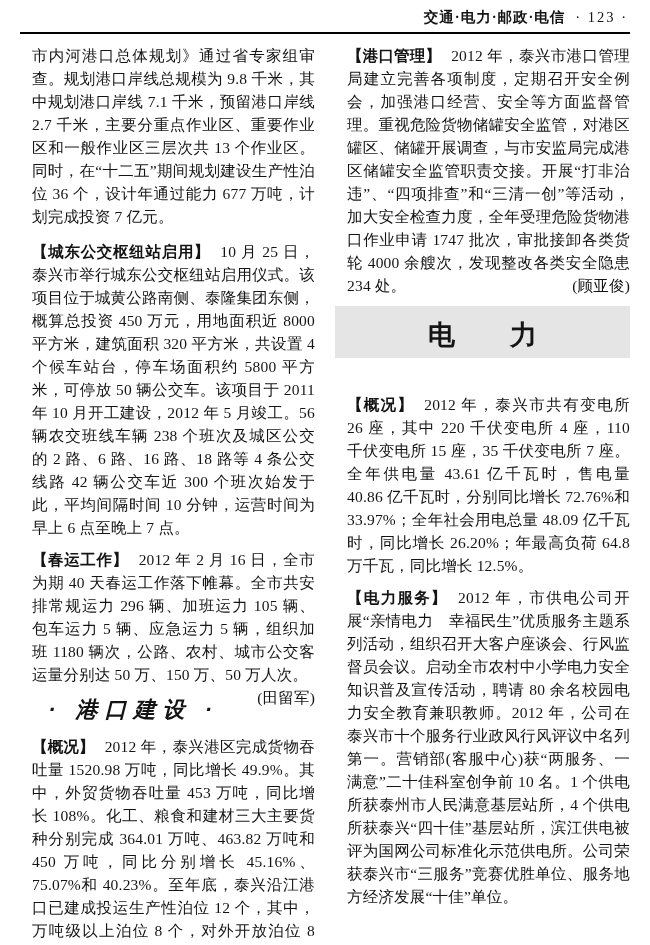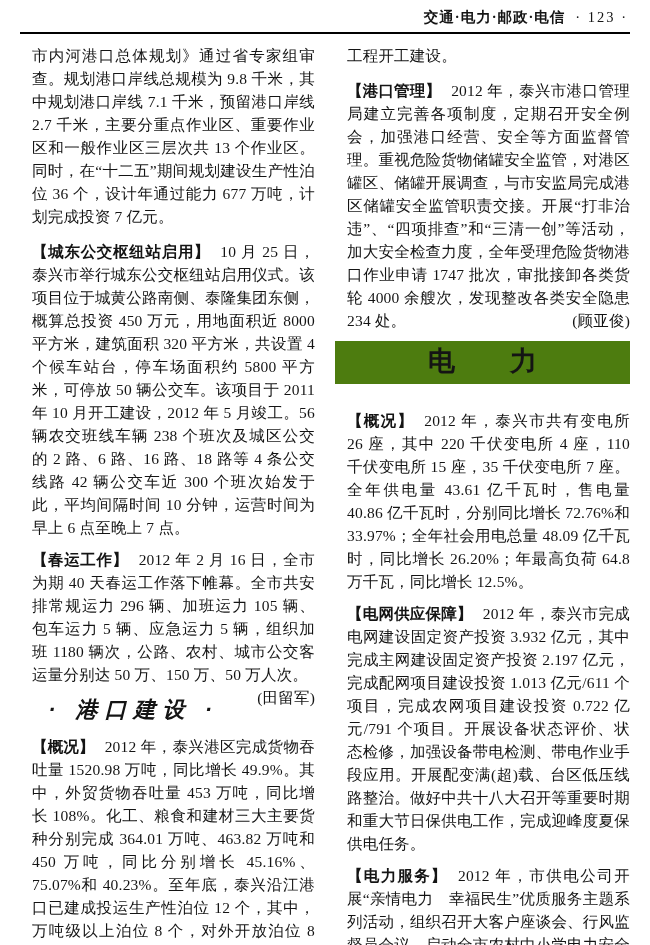--- a/index.html
+++ b/index.html
@@ -41,26 +41,26 @@
   .section-heading{
     text-align:center;
     font-family:Liberation Sans, sans-serif;
     font-style:italic;font-weight:bold;
     font-size:22px;letter-spacing:7px;
     margin:12px 0 14px 0;
   }
 
   
   .section-box{
-    background:#4d7c0f;
+    background:#e5e5e5;
     text-align:center;
     font-family:"Liberation Sans","DejaVu Sans",sans-serif;
     font-weight:bold;font-size:27px;letter-spacing:14px;
-    padding:9px 0 11px 14px; 
-    margin:9px 0 25px 0;
+    padding:18px 0 11px 14px; 
+    margin:9px 0 35px 0;
   }
 </style>
 </head>
 <body>
 
 <div class="page">
 
   <div class="running-head">
     <span class="rh-title">交通·电力·邮政·电信</span>
     <span class="rh-page">· 123 ·</span>
@@ -78,27 +78,25 @@
       <p class="para"><span class="tag">【春运工作】</span><span>2012 年 2 月 16 日，全市为期 40 天春运工作落下帷幕。全市共安排常规运力 296 辆、加班运力 105 辆、包车运力 5 辆、应急运力 5 辆，组织加班 1180 辆次，公路、农村、城市公交客运量分别达 50 万、150 万、50 万人次。</span><span class="attribution">(田留军)</span></p>
 
       <div class="section-heading">· 港口建设 ·</div>
 
       <p class="para"><span class="tag">【概况】</span><span>2012 年，泰兴港区完成货物吞吐量 1520.98 万吨，同比增长 49.9%。其中，外贸货物吞吐量 453 万吨，同比增长 108%。化工、粮食和建材三大主要货种分别完成 364.01 万吨、463.82 万吨和 450 万吨，同比分别增长 45.16%、75.07%和 40.23%。至年底，泰兴沿江港口已建成投运生产性泊位 12 个，其中，万吨级以上泊位 8 个，对外开放泊位 8 个。2012 年，泰兴港区完成建设投资 3.36 亿元。正在建设、报批泊位 15 个、内港池 1 个，总投资 15 亿元以上。</span></p>
 
     </div>
 
     <div class="col">
 
-      <p class="para flush"><span>工程开工建设。</span></p>
 
       <p class="para"><span class="tag">【港口管理】</span><span>2012 年，泰兴市港口管理局建立完善各项制度，定期召开安全例会，加强港口经营、安全等方面监督管理。重视危险货物储罐安全监管，对港区罐区、储罐开展调查，与市安监局完成港区储罐安全监管职责交接。开展“打非治违”、“四项排查”和“三清一创”等活动，加大安全检查力度，全年受理危险货物港口作业申请 1747 批次，审批接卸各类货轮 4000 余艘次，发现整改各类安全隐患 234 处。</span><span class="attribution">(顾亚俊)</span></p>
 
       <div class="section-box">电　力</div>
 
       <p class="para"><span class="tag">【概况】</span><span>2012 年，泰兴市共有变电所 26 座，其中 220 千伏变电所 4 座，110 千伏变电所 15 座，35 千伏变电所 7 座。全年供电量 43.61 亿千瓦时，售电量 40.86 亿千瓦时，分别同比增长 72.76%和 33.97%；全年社会用电总量 48.09 亿千瓦时，同比增长 26.20%；年最高负荷 64.8 万千瓦，同比增长 12.5%。</span></p>
 
-      <p class="para"><span class="tag">【电网供应保障】</span><span>2012 年，泰兴市完成电网建设固定资产投资 3.932 亿元，其中完成主网建设固定资产投资 2.197 亿元，完成配网项目建设投资 1.013 亿元/611 个项目，完成农网项目建设投资 0.722 亿元/791 个项目。开展设备状态评价、状态检修，加强设备带电检测、带电作业手段应用。开展配变满(超)载、台区低压线路整治。做好中共十八大召开等重要时期和重大节日保供电工作，完成迎峰度夏保供电任务。</span></p>
 
       <p class="para"><span class="tag">【电力服务】</span><span>2012 年，市供电公司开展“亲情电力　幸福民生”优质服务主题系列活动，组织召开大客户座谈会、行风监督员会议。启动全市农村中小学电力安全知识普及宣传活动，聘请 80 余名校园电力安全教育兼职教师。2012 年，公司在泰兴市十个服务行业政风行风评议中名列第一。营销部(客服中心)获“两服务、一满意”二十佳科室创争前 10 名。1 个供电所获泰州市人民满意基层站所，4 个供电所获泰兴“四十佳”基层站所，滨江供电被评为国网公司标准化示范供电所。公司荣获泰兴市“三服务”竞赛优胜单位、服务地方经济发展“十佳”单位。</span></p>
 
     </div>
   </div>
 </div>
 
 </body></html>

